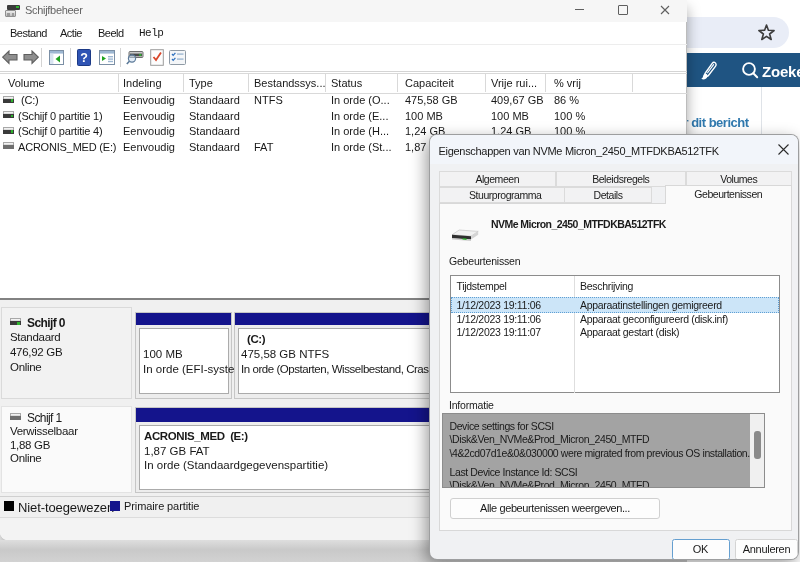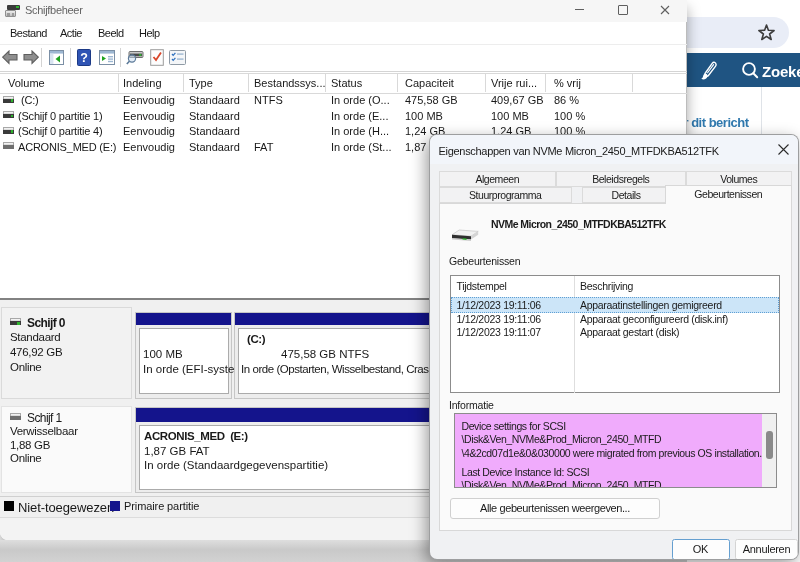--- a/index.html
+++ b/index.html
@@ -49,21 +49,21 @@
 
 <div class="abs" style="left:575px;top:9px;width:9px;height:1px;background:#5f5f5f;"></div>
 <div class="abs" style="left:618px;top:5px;width:8px;height:8px;border:1px solid #5f5f5f;border-radius:1px;"></div>
 <svg class="abs" style="left:660px;top:5px;" width="10" height="10" viewBox="0 0 10 10">
  <path d="M1 1 L9 9 M9 1 L1 9" stroke="#5f5f5f" stroke-width="1.1"></path>
 </svg>
 
 <div class="abs" style="left:10px;top:26.5px;font-size:11px;letter-spacing:-0.5px;color:#191919;">Bestand</div>
 <div class="abs" style="left:60px;top:26.5px;font-size:11px;letter-spacing:-0.5px;color:#191919;">Actie</div>
 <div class="abs" style="left:98px;top:26.5px;font-size:11px;letter-spacing:-0.5px;color:#191919;">Beeld</div>
-<div class="abs" style="left:139px;top:26.5px;font-size:11px;letter-spacing:-0.5px;color:#191919;">Help</div>
+<div class="abs" style="left:139px;top:26.5px;font-size:11px;letter-spacing:-0.5px;color:#191919;font-family:Liberation Mono, monospace;">Help</div>
 <div class="abs" style="left:0;top:44px;width:687px;height:1px;background:#ededed;"></div>
 
 <div class="abs" id="toolbar" style="left:0;top:45px;width:687px;height:26px;">
 
  <svg class="abs" style="left:2px;top:5px;" width="16" height="15" viewBox="0 0 16 15">
   <path d="M7 1 L7 4.5 L15 4.5 L15 10 L7 10 L7 13.5 L0.7 7.2 Z" fill="#8f8f8f" stroke="#5e5e5e" stroke-width="1.1"></path>
  </svg>
  <svg class="abs" style="left:22.5px;top:5px;" width="16" height="15" viewBox="0 0 16 15">
   <path d="M9 1 L9 4.5 L1 4.5 L1 10 L9 10 L9 13.5 L15.3 7.2 Z" fill="#8f8f8f" stroke="#5e5e5e" stroke-width="1.1"></path>
  </svg>
@@ -195,21 +195,21 @@
  <div class="abs" style="left:135px;top:312px;width:97px;height:87px;background:#ededed;border:1px solid #c6c6c6;box-sizing:border-box;"></div>
  <div class="abs" style="left:136px;top:313px;width:95px;height:12px;background:#14148c;"></div>
  <div class="abs" style="left:139px;top:328px;width:90px;height:66px;background:#fff;border:1px solid #ababab;box-sizing:border-box;overflow:hidden;"></div>
  <div class="abs t11" style="left:143px;top:348px;font-size:11.5px;">100 MB</div>
  <div class="abs t11" style="left:143px;top:362.5px;font-size:11.5px;">In orde (EFI-syste</div>
 
  <div class="abs" style="left:234px;top:312px;width:447px;height:87px;background:#ededed;border:1px solid #c6c6c6;box-sizing:border-box;"></div>
  <div class="abs" style="left:235px;top:313px;width:445px;height:12px;background:#14148c;"></div>
  <div class="abs" style="left:238px;top:328px;width:440px;height:66px;background:#fff;border:1px solid #ababab;box-sizing:border-box;"></div>
  <div class="abs" style="left:247px;top:333px;font-size:11.5px;letter-spacing:-0.4px;font-weight:bold;color:#191919;">(C:)</div>
- <div class="abs t11" style="left:241px;top:347.5px;font-size:11.5px;margin-left:40px;">475,58 GB NTFS</div>
+ <div class="abs t11" style="left:241px;top:347.5px;font-size:11.5px;">475,58 GB NTFS</div>
  <div class="abs" style="left:241px;top:362.5px;font-size:11.5px;letter-spacing:-0.45px;color:#191919;white-space:nowrap;">In orde (Opstarten, Wisselbestand, Crashdump, Primaire partitie)</div>
 
  <div class="abs" style="left:1px;top:406px;width:131px;height:87px;background:#fafafa;border:1px solid #e3e3e3;box-sizing:border-box;"></div>
  <div class="abs" style="left:10px;top:413px;width:11px;height:4px;background:linear-gradient(#fdfdfd,#d0d0d0);border:1px solid #a8a8a8;box-sizing:border-box;"></div>
  <div class="abs" style="left:10px;top:416px;width:11px;height:4px;background:#6f6f6f;"></div>
  <div class="abs" style="left:27px;top:411px;font-size:12px;letter-spacing:-0.6px;font-weight:normal;color:#191919;">Schijf 1</div>
  <div class="abs t115" style="left:10px;top:425px;">Verwisselbaar</div>
  <div class="abs t115" style="left:10px;top:439px;">1,88 GB</div>
  <div class="abs t115" style="left:10px;top:452px;">Online</div>
 
@@ -235,21 +235,21 @@
  <div class="abs" style="left:8.5px;top:9.5px;font-size:11px;letter-spacing:-0.3px;color:#1a1a1a;white-space:nowrap;">Eigenschappen van NVMe Micron_2450_MTFDKBA512TFK</div>
  <svg class="abs" style="left:348px;top:9px;" width="11" height="11" viewBox="0 0 11 11">
   <path d="M0.5 0.5 L10.5 10.5 M10.5 0.5 L0.5 10.5" stroke="#2b2b2b" stroke-width="1.1"></path>
  </svg>
 
  <div class="abs tabcell" style="left:8.5px;top:35.5px;width:117.5px;">Algemeen</div>
  <div class="abs tabcell" style="left:126px;top:35.5px;width:129.5px;">Beleidsregels</div>
  <div class="abs tabcell" style="left:255.5px;top:35.5px;width:106.5px;">Volumes</div>
 
  <div class="abs tabcell" style="left:8.5px;top:51.5px;width:133.5px;">Stuurprogramma</div>
- <div class="abs tabcell" style="left:152px;top:51.5px;width:88px;">Details</div>
+ <div class="abs tabcell" style="left:134px;top:51.5px;width:88px;">Details</div>
 
  <div class="abs" style="left:8.5px;top:68px;width:353.5px;height:327.5px;background:#fafafa;border:1px solid #d8d8d8;box-sizing:border-box;"></div>
 
  <div class="abs" style="left:234.5px;top:49.5px;width:127.5px;height:19.5px;background:#fafafa;border:1px solid #d8d8d8;border-bottom:none;box-sizing:border-box;"></div>
  <div class="abs" style="left:234.5px;top:53px;width:127.5px;text-align:center;font-size:10.5px;letter-spacing:-0.45px;color:#1a1a1a;">Gebeurtenissen</div>
 
  <svg class="abs" style="left:21px;top:93.5px;" width="28" height="14" viewBox="0 0 28 14">
   <polygon points="1,5.8 8.2,1 27.2,2.4 20,7.2" fill="#f1f1f1" stroke="#c4c4c4" stroke-width="0.7"></polygon>
   <polygon points="20,7.2 27.2,2.4 27.2,5.8 20,10.6" fill="#d4d4d4"></polygon>
   <polygon points="1,5.8 20,7.2 20,10.6 1,9.2" fill="#2e2e2e"></polygon>
@@ -268,21 +268,21 @@
  <div class="abs" style="left:21px;top:161.5px;width:327.5px;height:16px;background:#cce5f8;border:1px dotted #5f9fd4;box-sizing:border-box;"></div>
  <div class="abs d105" style="left:26.5px;top:164px;">1/12/2023 19:11:06</div>
  <div class="abs d105" style="left:150px;top:164px;">Apparaatinstellingen gemigreerd</div>
  <div class="abs d105" style="left:26.5px;top:177.5px;">1/12/2023 19:11:06</div>
  <div class="abs d105" style="left:150px;top:177.5px;">Apparaat geconfigureerd (disk.inf)</div>
  <div class="abs d105" style="left:26.5px;top:191px;">1/12/2023 19:11:07</div>
  <div class="abs d105" style="left:150px;top:191px;">Apparaat gestart (disk)</div>
 
  <div class="abs" style="left:19px;top:263.5px;font-size:10.5px;letter-spacing:-0.2px;color:#1a1a1a;">Informatie</div>
 
- <div class="abs" style="left:24px;top:277.5px;width:323px;height:75px;background:#f0abfc;border:1px solid #8c8c8c;box-sizing:border-box;overflow:hidden;">
+ <div class="abs" style="left:12px;top:277.5px;width:323px;height:75px;background:#a3a3a3;border:1px solid #8c8c8c;box-sizing:border-box;overflow:hidden;">
   <div class="abs" style="left:6.5px;top:6px;font-size:10.5px;letter-spacing:-0.4px;color:#1a1a1a;line-height:13.8px;white-space:pre;">Device settings for SCSI
 \Disk&amp;Ven_NVMe&amp;Prod_Micron_2450_MTFD
 \4&amp;2cd07d1e&amp;0&amp;030000 were migrated from previous OS installation.</div>
   <div class="abs" style="left:6.5px;top:52px;font-size:10.5px;letter-spacing:-0.4px;color:#1a1a1a;line-height:13.8px;white-space:pre;">Last Device Instance Id: SCSI
 \Disk&amp;Ven_NVMe&amp;Prod_Micron_2450_MTFD</div>
 
   <div class="abs" style="left:307px;top:0;width:16px;height:75px;background:#f0f0f0;"></div>
   <div class="abs" style="left:311px;top:17px;width:7px;height:28px;background:#8a8a8a;border-radius:3px;"></div>
  </div>
 

